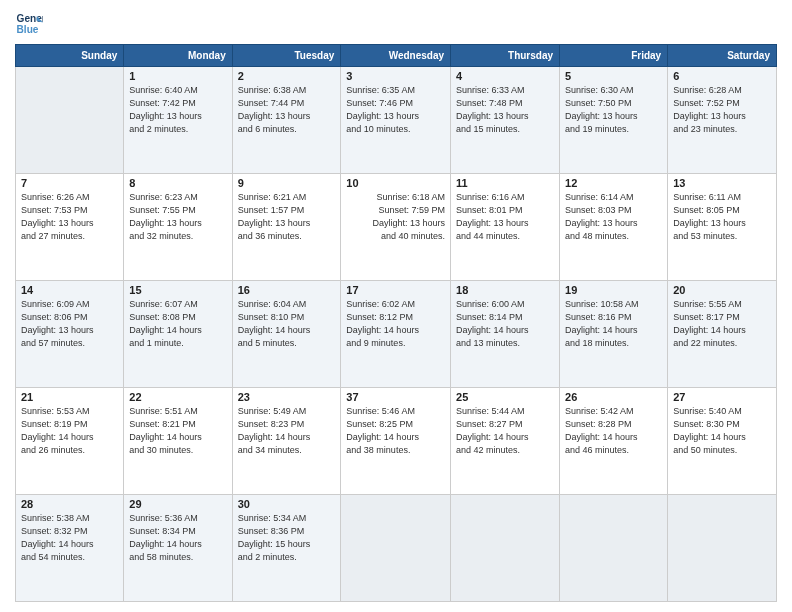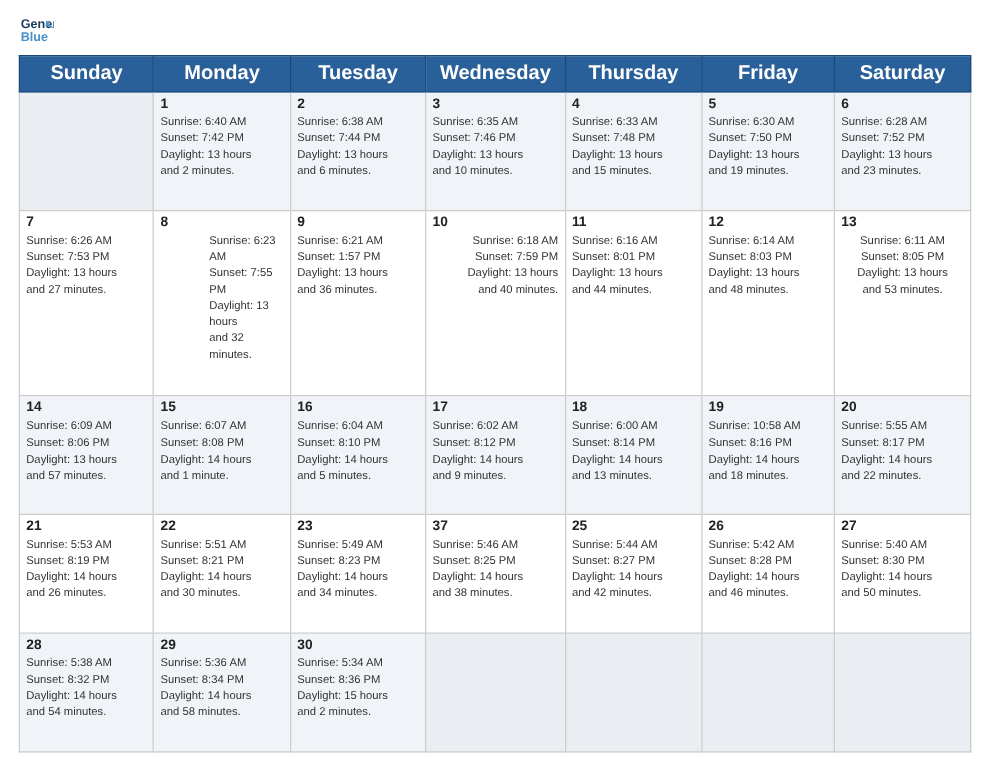--- a/index.html
+++ b/index.html
@@ -54,23 +54,23 @@
     }
     .calendar-table {
       width: 100%;
       border-collapse: collapse;
       flex: 1;
       font-size: 9.5px;
     }
     .calendar-table th {
       background: #2a6099;
       color: #fff;
-      text-align: center;
+      text-align: right;
       padding: 5px 6px;
-      font-size: 16px;
+      font-size: 10px;
       font-weight: bold;
       border: 1px solid #1a4a7a;
       margin-left: 42px;
     }
     .calendar-table td {
       border: 1px solid #ccc;
       vertical-align: top;
       padding: 3px 5px;
       height: 80px;
       width: 113px;
@@ -181,21 +181,21 @@
         <tr>
           <td>
             <span class="day-number">7</span>
             <div class="day-info" style="white-space: pre-line;">Sunrise: 6:26 AM
 Sunset: 7:53 PM
 Daylight: 13 hours
 and 27 minutes.</div>
           </td>
           <td>
             <span class="day-number">8</span>
-            <div class="day-info" style="white-space: pre-line; margin-left: 39px;">Sunrise: 6:23 AM
+            <div class="day-info" style="white-space: pre-line;">Sunrise: 6:23 AM
 Sunset: 7:55 PM
 Daylight: 13 hours
 and 32 minutes.</div>
           </td>
           <td>
             <span class="day-number">9</span>
             <div class="day-info" style="white-space: pre-line;">Sunrise: 6:21 AM
 Sunset: 1:57 PM
 Daylight: 13 hours
 and 36 minutes.</div>
@@ -216,21 +216,21 @@
           </td>
           <td>
             <span class="day-number">12</span>
             <div class="day-info" style="white-space: pre-line;">Sunrise: 6:14 AM
 Sunset: 8:03 PM
 Daylight: 13 hours
 and 48 minutes.</div>
           </td>
           <td>
             <span class="day-number">13</span>
-            <div class="day-info" style="white-space: pre-line; text-align: center;">Sunrise: 6:11 AM
+            <div class="day-info" style="white-space: pre-line;">Sunrise: 6:11 AM
 Sunset: 8:05 PM
 Daylight: 13 hours
 and 53 minutes.</div>
           </td>
         </tr>
         <tr class="alt-row">
           <td>
             <span class="day-number">14</span>
             <div class="day-info" style="white-space: pre-line;">Sunrise: 6:09 AM
 Sunset: 8:06 PM

